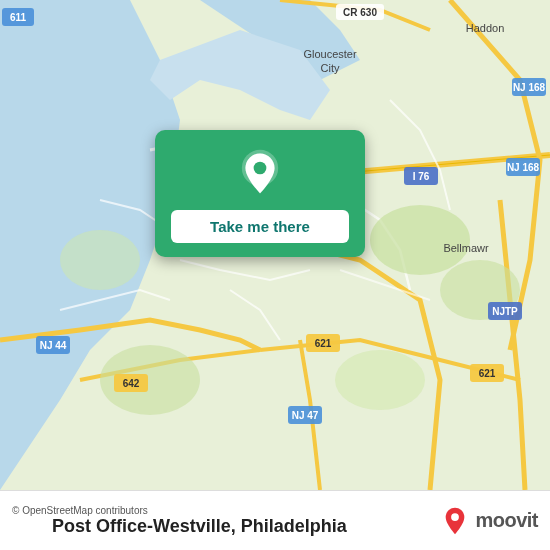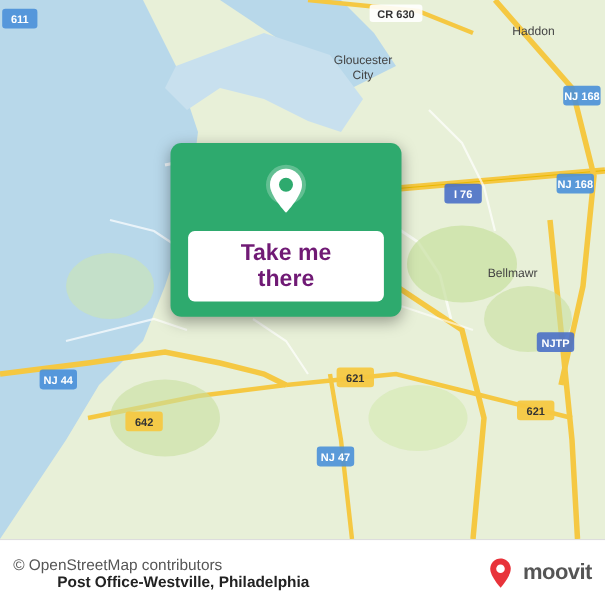--- a/index.html
+++ b/index.html
@@ -45,25 +45,25 @@
     }
 
     #pin-icon {
       width: 50px;
       height: 50px;
       margin-bottom: 12px;
     }
 
     #take-me-there-btn {
       background: white;
-      color: #701a75;
+      color: #0f766e;
       border: none;
       border-radius: 6px;
       padding: 8px 22px;
-      font-size: 21px;
+      font-size: 15px;
       font-weight: 600;
       cursor: pointer;
       width: 100%;
       text-align: center;
     }
 
     
     #bottom-bar {
       width: 550px;
       height: 60px;
@@ -74,26 +74,26 @@
       padding: 0 12px;
       justify-content: space-between;
     }
 
     #bottom-left {
       display: flex;
       flex-direction: column;
     }
 
     #osm-credit {
-      font-size: 14px;
+      font-size: 10px;
       color: #555;
     }
 
     #location-name {
-      font-size: 14px;
+      font-size: 18px;
       font-weight: 600;
       color: #222;
       padding-left: 40px;
     }
 
     #moovit-logo {
       display: flex;
       align-items: center;
       gap: 6px;
       text-align: center;

